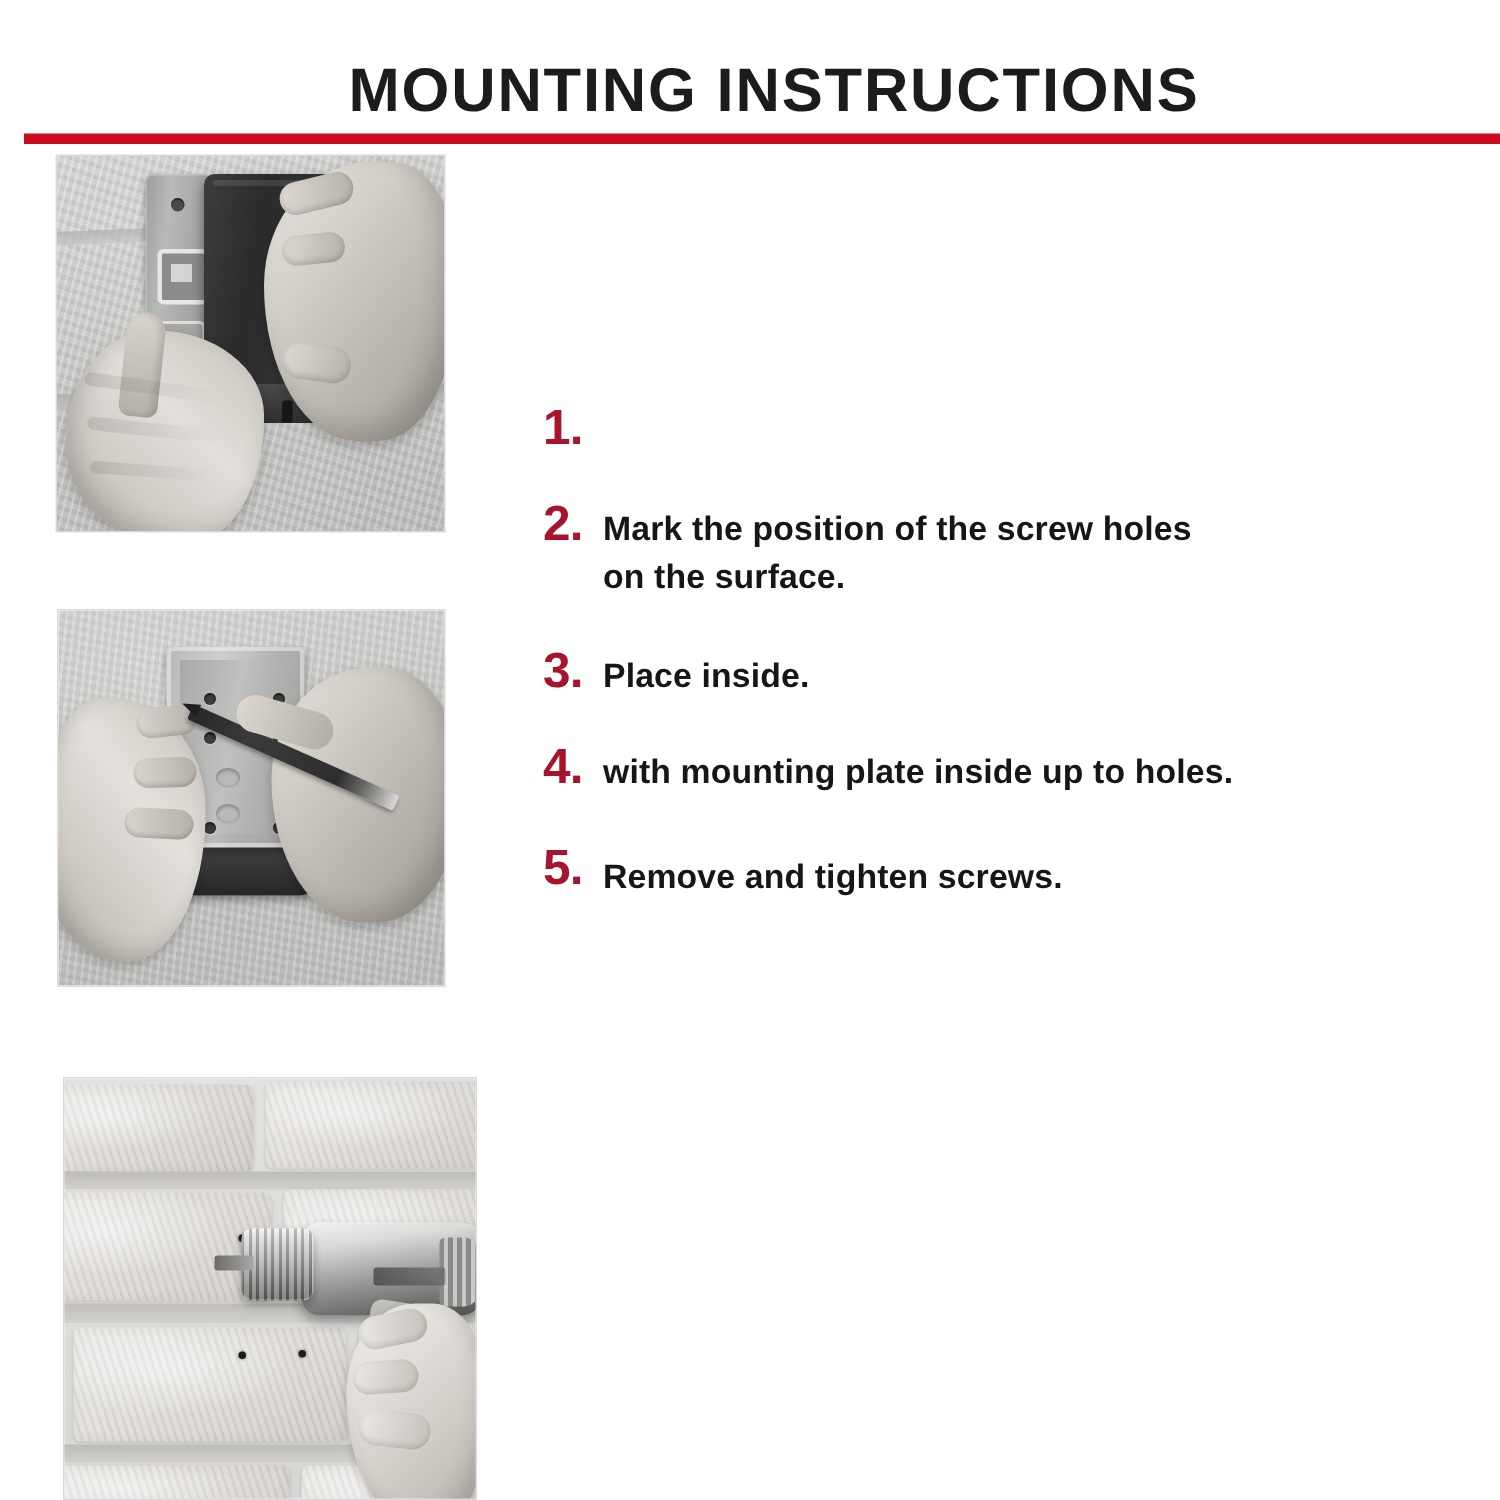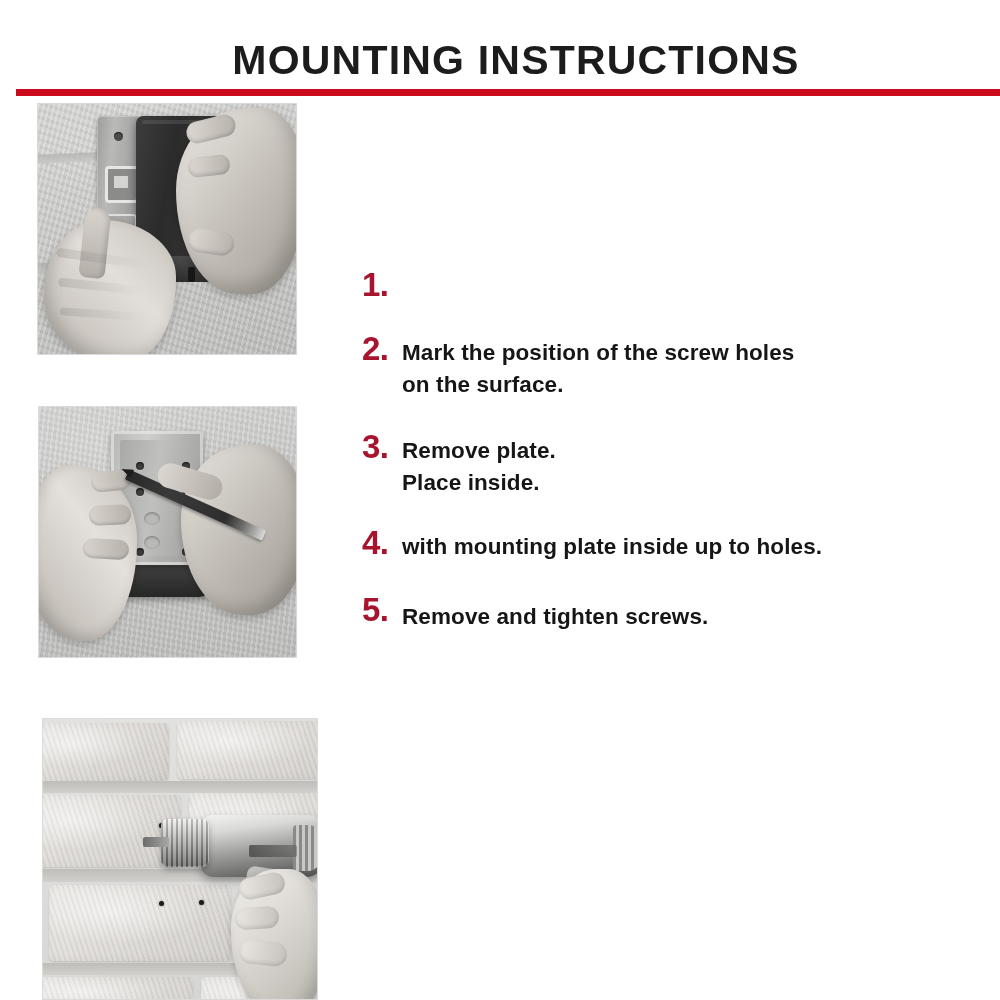--- a/index.html
+++ b/index.html
@@ -531,21 +531,20 @@
       <div class="step-num">2.</div>
       <div class="step-lines">
         <div class="step-line">Mark the position of the screw holes</div>
         <div class="step-line">on the surface.</div>
       </div>
     </div>
 
     <div class="step step-3 step-gap-3">
       <div class="step-num">3.</div>
       <div class="step-lines">
-        <div class="step-line">Remove plate.</div>
         <div class="step-line">Place inside.</div>
       </div>
     </div>
 
     <div class="step step-4 step-gap-4">
       <div class="step-num">4.</div>
       <div class="step-lines">
         <div class="step-line">with mounting plate inside up to holes.</div>
       </div>
     </div>

